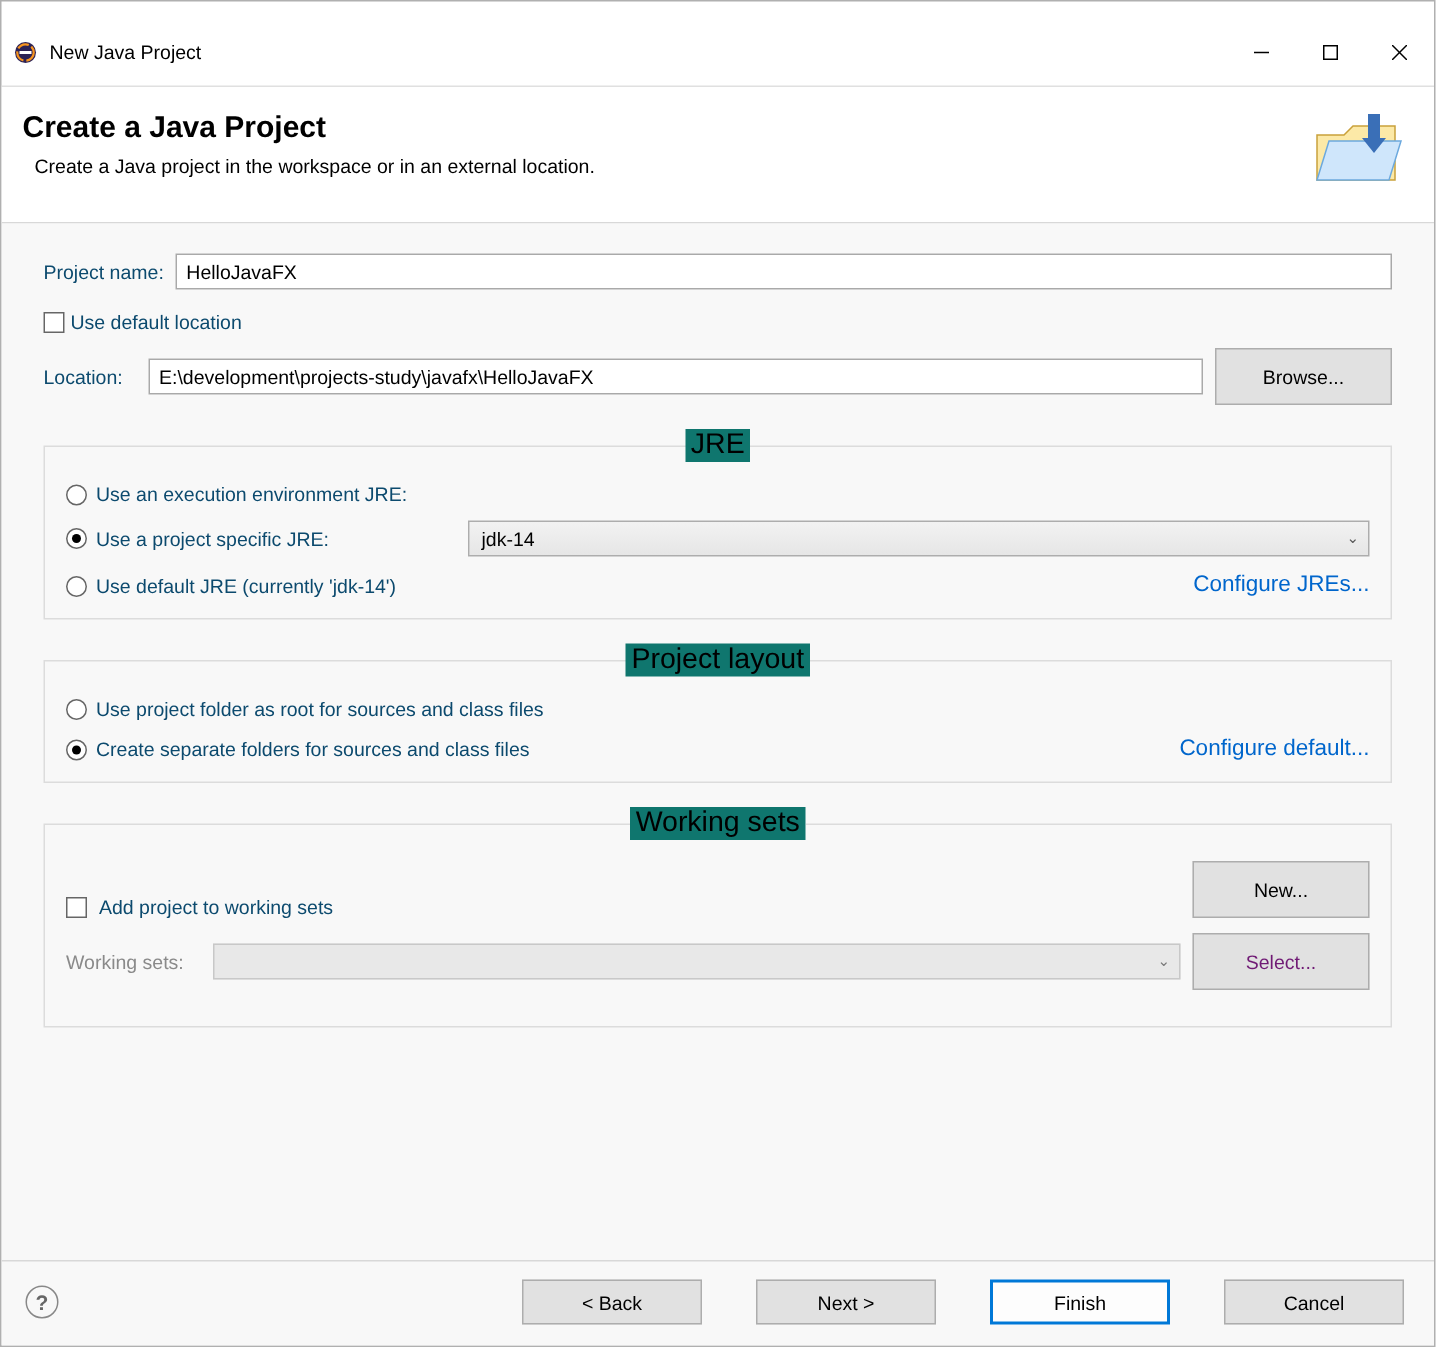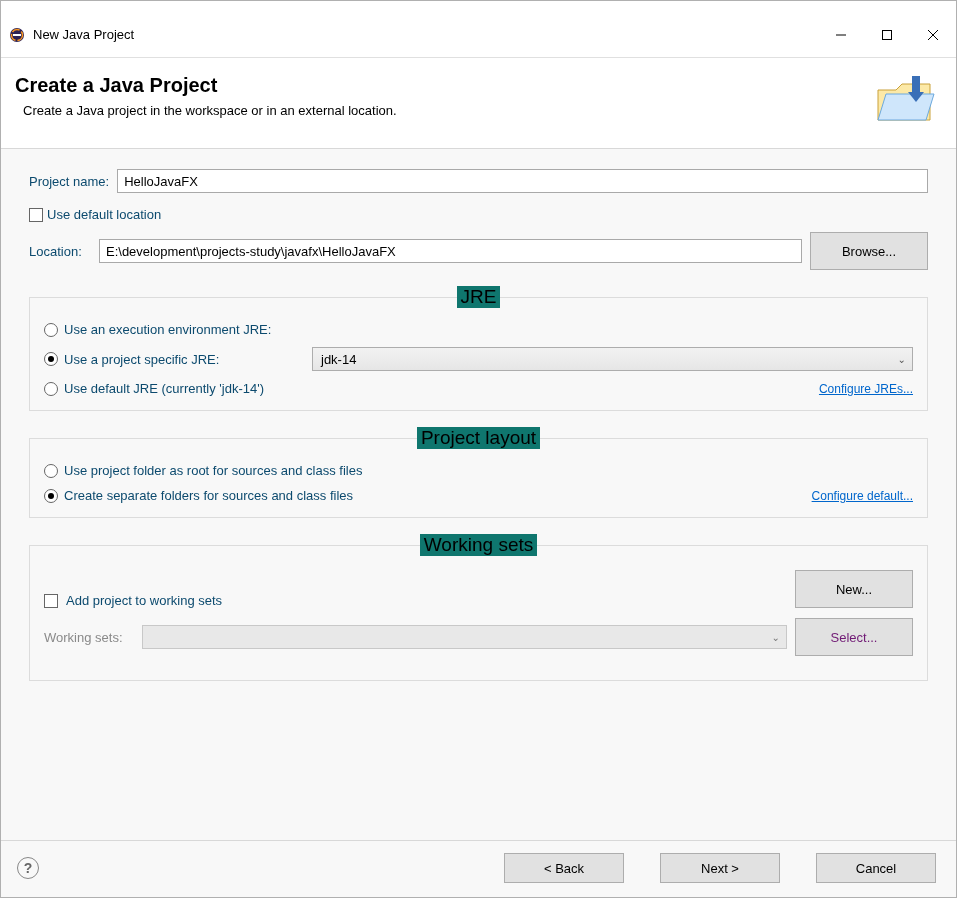--- a/index.html
+++ b/index.html
@@ -130,23 +130,22 @@
     border: 1px solid #adadad;
     background: linear-gradient(#f2f2f2,#e6e6e6);
     display: flex; align-items: center; justify-content: space-between;
     padding: 0 6px 0 8px;
     font-size: 13px;
   }
   .select.disabled { color: #666; background: #ececec; border-color: #c8c8c8; }
   .select .chev { font-size: 10px; color: #555; }
   .link {
     color: #0066cc;
-    text-decoration: underline;
     cursor: pointer;
-    font-size: 12px;
+    font-size: 15px;
   }
   .working-sets-select {
     flex: 1; height: 24px; border: 1px solid #c8c8c8; background: #e8e8e8;
     display: flex; align-items: center; justify-content: flex-end; padding: 0 6px;
   }
   .working-sets-select .chev { font-size: 10px; color: #777; }
   .disabled-text { color: #8a8a8a; }
   
   .footer {
     border-top: 1px solid #d8d8d8;
@@ -300,15 +299,16 @@
     </div>
   </fieldset>
 
 </div>
 
 <div class="footer">
   <div class="help-icon">?</div>
   <div class="footer-buttons">
     <button class="btn">&lt; Back</button>
     <button class="btn">Next &gt;</button>
+    <button class="btn default">Finish</button>
     <button class="btn">Cancel</button>
   </div>
 </div>
 
 </body></html>

